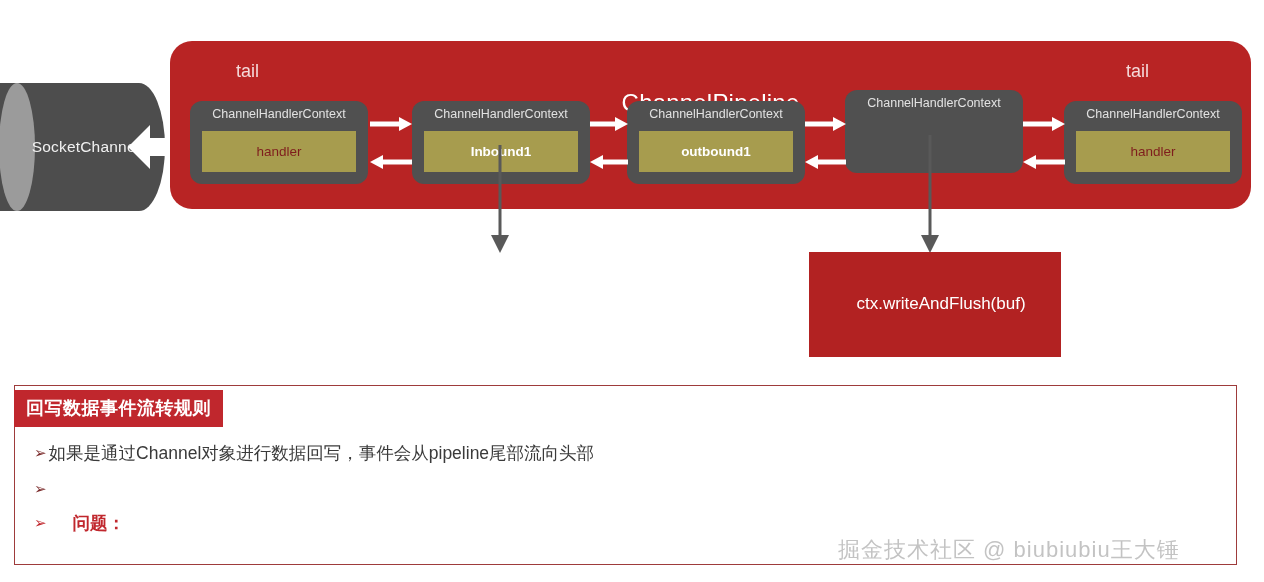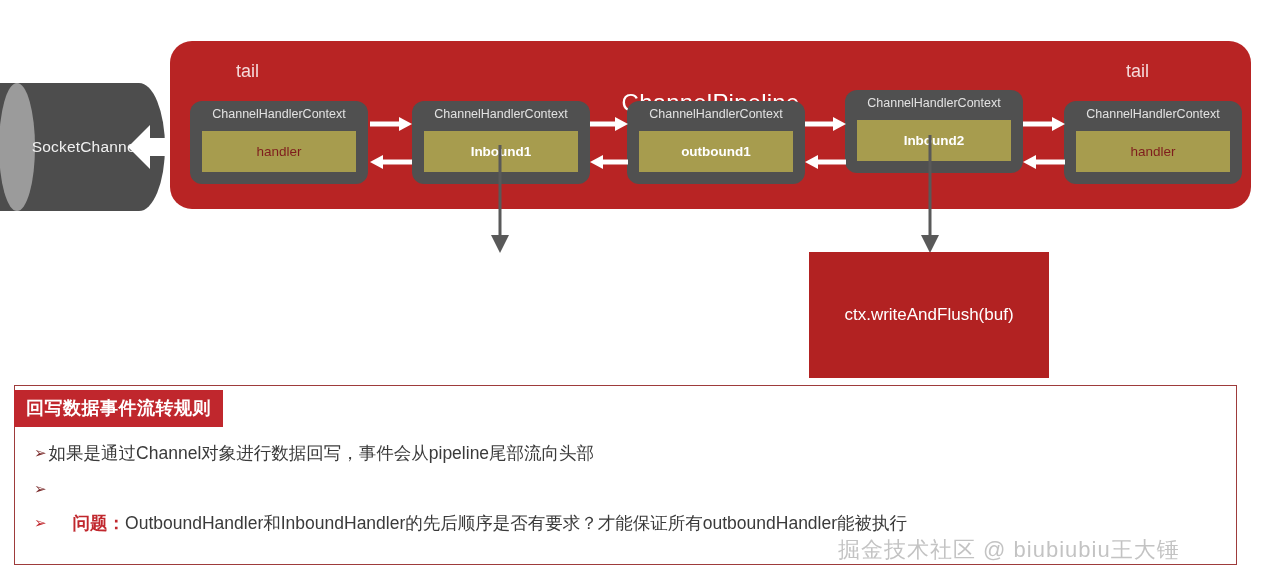--- a/index.html
+++ b/index.html
@@ -70,21 +70,21 @@
   
   .connector{position:absolute;}
 
   
   .callout{
     position:absolute;background:#b22222;
     display:flex;align-items:center;justify-content:center;
     text-align:center;color:#ffffff;font-size:17px;line-height:1.45;
   }
   .callout.c1{left:379px;top:252px;width:240px;height:105px;}
-  .callout.c2{left:809px;top:252px;width:240px;height:126px;}
+  .callout.c2{left:809px;top:252px;width:240px;height:105px;padding-left:12px;}
 
   
   .panel{
     position:absolute;left:14px;top:385px;width:1223px;height:180px;
     border:1.5px solid #9e3b3b;box-sizing:border-box;background:#ffffff;
   }
   .panel-badge{
     position:absolute;left:14px;top:390px;
     background:#c0272d;color:#ffffff;font-weight:bold;
     font-size:18px;padding:6px 12px 7px 12px;letter-spacing:.5px;
@@ -136,21 +136,20 @@
     <div class="handler bold">Inbound1</div>
   </div>
 
   <div class="chc" style="left:627px;top:101px;width:178px;height:83px;">
     <div class="chc-title">ChannelHandlerContext</div>
     <div class="handler bold">outbound1</div>
   </div>
 
   <div class="chc" style="left:845px;top:90px;width:178px;height:83px;">
     <div class="chc-title">ChannelHandlerContext</div>
-    <div class="handler bold">Inbound2</div>
   </div>
 
   <div class="chc" style="left:1064px;top:101px;width:178px;height:83px;">
     <div class="chc-title">ChannelHandlerContext</div>
     <div class="handler">handler</div>
   </div>
 
   <svg class="flow" style="left:368px;top:112px;width:46px;height:62px;" viewBox="0 0 46 62">
     <path d="M2,12 L34,12" stroke="#ffffff" stroke-width="5" fill="none"></path>
     <polygon points="44,12 31,5 31,19" fill="#ffffff"></polygon>
@@ -199,19 +198,18 @@
     <div class="rule">
       <span class="bullet">➢</span>
       <span>如果是通过Channel对象进行数据回写，事件会从pipeline尾部流向头部</span>
     </div>
     <div class="rule">
       <span class="bullet">➢</span>
     </div>
     <div class="rule q">
       <span class="bullet">➢</span>
       <span class="q-label">问题：</span>
-      <span>OutboundHandler和InboundHandler的先后顺序是否有要求？才能保证所有outboundHandler能被执行</span>
     </div>
   </div>
 
   <div class="watermark">掘金技术社区 @ biubiubiu王大锤</div>
 
 </div>
 
 </body></html>

